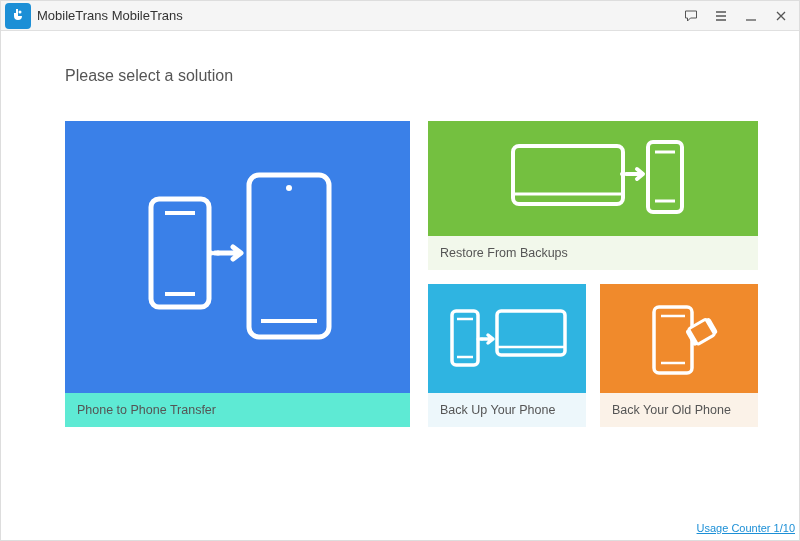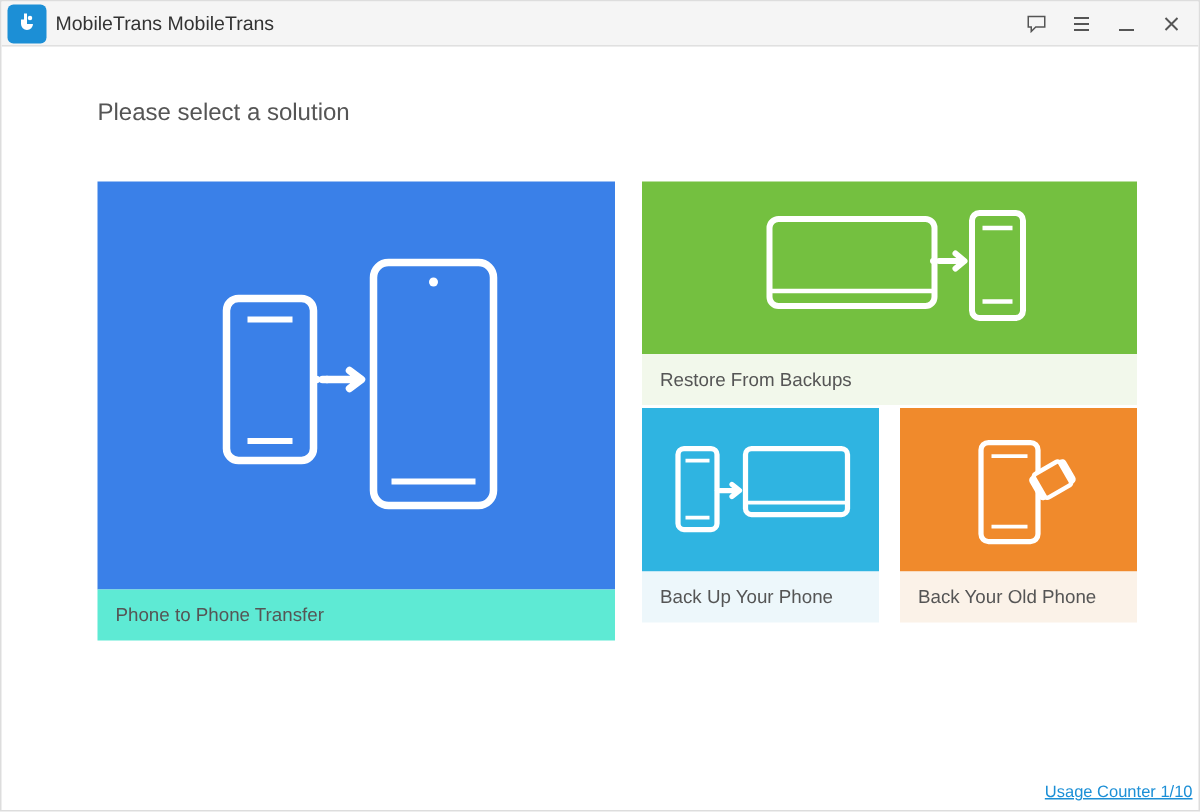--- a/index.html
+++ b/index.html
@@ -16,21 +16,21 @@
     .heading { font-size: 16px; color: #555; font-weight: 400; margin-bottom: 36px; }
     .grid { display: grid; grid-template-columns: 345px 330px; column-gap: 18px; row-gap: 0; }
     .tile { display: flex; flex-direction: column; cursor: pointer; }
     .tile-art { display: flex; align-items: center; justify-content: center; }
     .tile-label { background: rgba(255,255,255,0.45); padding: 10px 12px; font-size: 12.5px; color: #555; }
     .tile-p2p { grid-row: 1 / span 2; }
     .tile-p2p .tile-art { height: 272px; background: #3a80e8; }
     .tile-p2p .tile-label { background: #5eead4; }
     .tile-restore .tile-art { height: 115px; background: #74c040; }
     .tile-restore .tile-label { background: #f2f8eb; }
-    .right-bottom { display: grid; grid-template-columns: 1fr 1fr; column-gap: 14px; margin-top: 2px; }
+    .right-bottom { display: grid; grid-template-columns: 1fr 1fr; column-gap: 14px; margin-top: 14px; }
     .tile-backup .tile-art { height: 109px; background: #2fb4e1; }
     .tile-backup .tile-label { background: #edf7fb; }
     .tile-erase .tile-art { height: 109px; background: #f08a2c; }
     .tile-erase .tile-label { background: #fbf2e8; }
     svg.art { stroke: white; fill: none; }
     .footer-link { position: absolute; right: 4px; bottom: 6px; font-size: 11px; color: #1c8fd6; text-decoration: underline; cursor: pointer; }
   </style>
 </head>
 <body>
 

